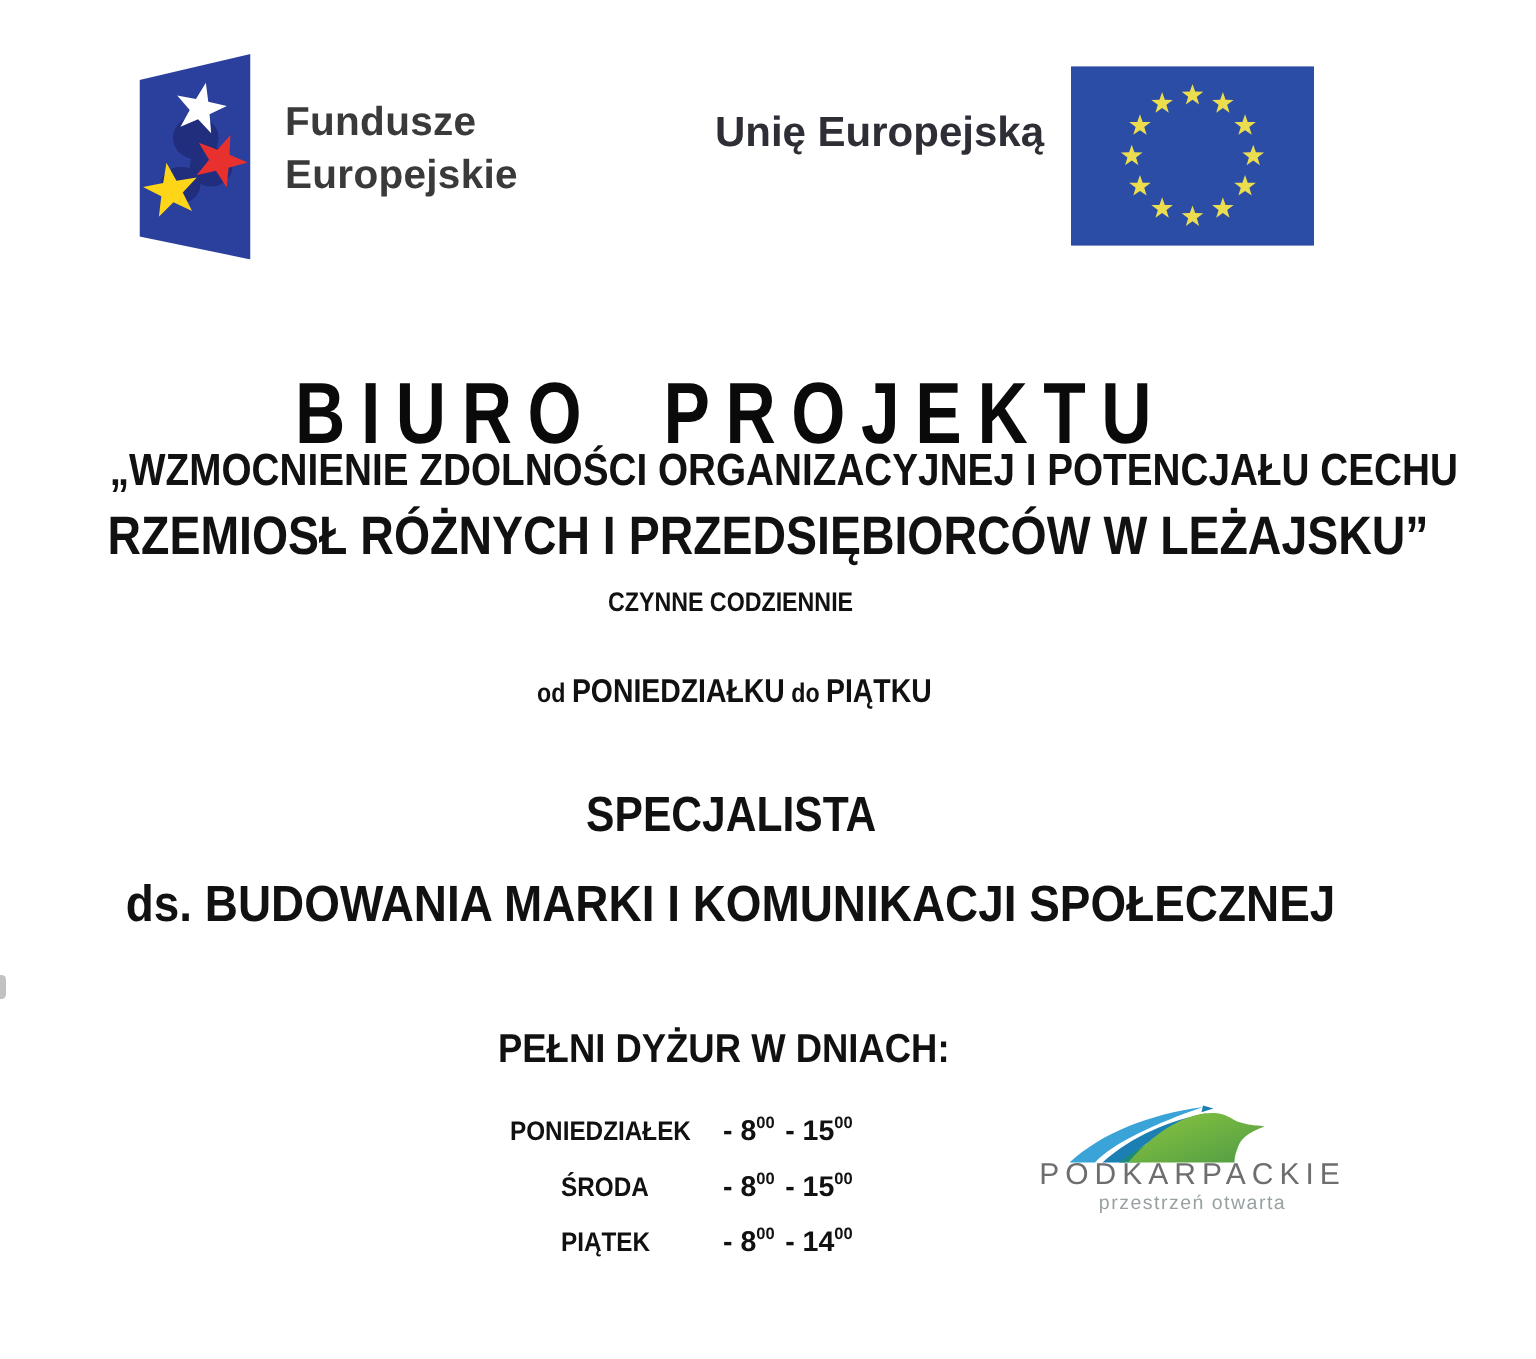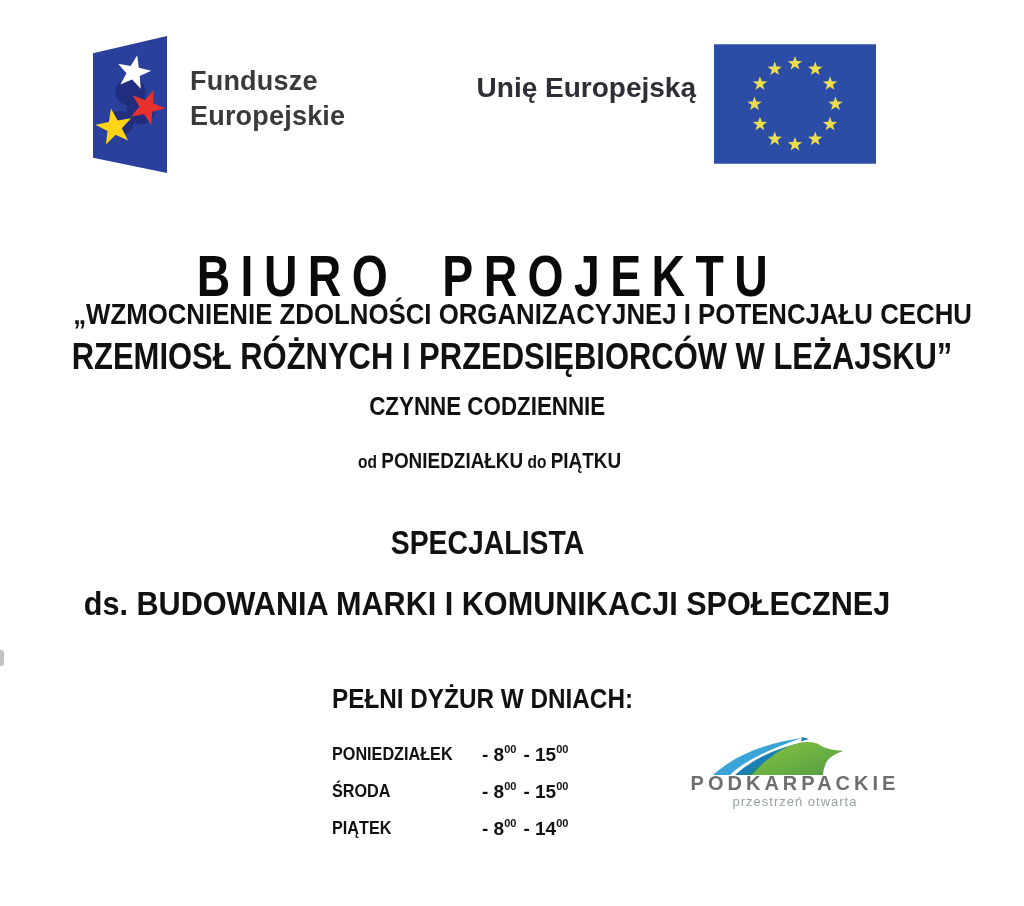--- a/index.html
+++ b/index.html
@@ -33,52 +33,52 @@
 
   
   .main-title {
     top:230px;
     font-size:58px; font-weight:700; color:#0a0a0a;
     letter-spacing:13px; word-spacing:26px;margin-top:12px;
   }
   .main-title .cond { transform:scaleX(0.80); }
   .quote-line1 { top:297px; font-size:30px; font-weight:700; }
   .quote-line2 { top:336px; font-size:36px; font-weight:700; }
-  .open-daily  { top:391px; font-size:26px; font-weight:700; }
+  .open-daily  { top:391px; font-size:18px; font-weight:700; }
   .open-range  { top:448px; font-size:22px; font-weight:700;text-align:center; }
   .open-range .small-label { font-size:18px; margin:0 5px; }
   .spec-title  { top:524px; font-size:33px; font-weight:700; }
   .spec-line   { top:584px; font-size:34px; font-weight:700; }
   .spec-line .cond { transform:scaleX(0.90); }
 
   
   .schedule-heading {
     left:332px; top:684px;
     font-size:27px; font-weight:700;
   }
   .schedule-heading .cond,
   .sched-day .cond { transform:scaleX(0.90); transform-origin:left center; }
   .schedule-table { left:332px; top:744px; }
   .sched-row {
     display:grid; grid-template-columns:150px auto;
     height:37px; align-items:start;
-    font-size:18px; font-weight:700;
+    font-size:18px; font-weight:700;text-align:center;
   }
   .sched-time { font-size:19px; white-space:nowrap; }
   .sched-time sup {
     font-size:11px; font-weight:700;
     position:relative; top:-1px; vertical-align:super;
   }
   .sched-time .t-end { margin-left:7px; }
 
   
   .pk-logo-art { left:690px; top:736px; width:210px; height:42px; }
   .pk-name {
     left:684px; top:772px; width:222px; text-align:center;
-    font-size:20px; font-weight:700; letter-spacing:4px;
+    font-size:20px; font-weight:400; letter-spacing:4px;
     color:#6d6e70;
   }
   .pk-tagline {
     left:684px; top:794px; width:222px; text-align:center;
     font-size:13px; letter-spacing:1px;
     color:#98a1a1;
   }
 
   .scan-artifact {
     left:0; top:650px; width:4px; height:16px;

